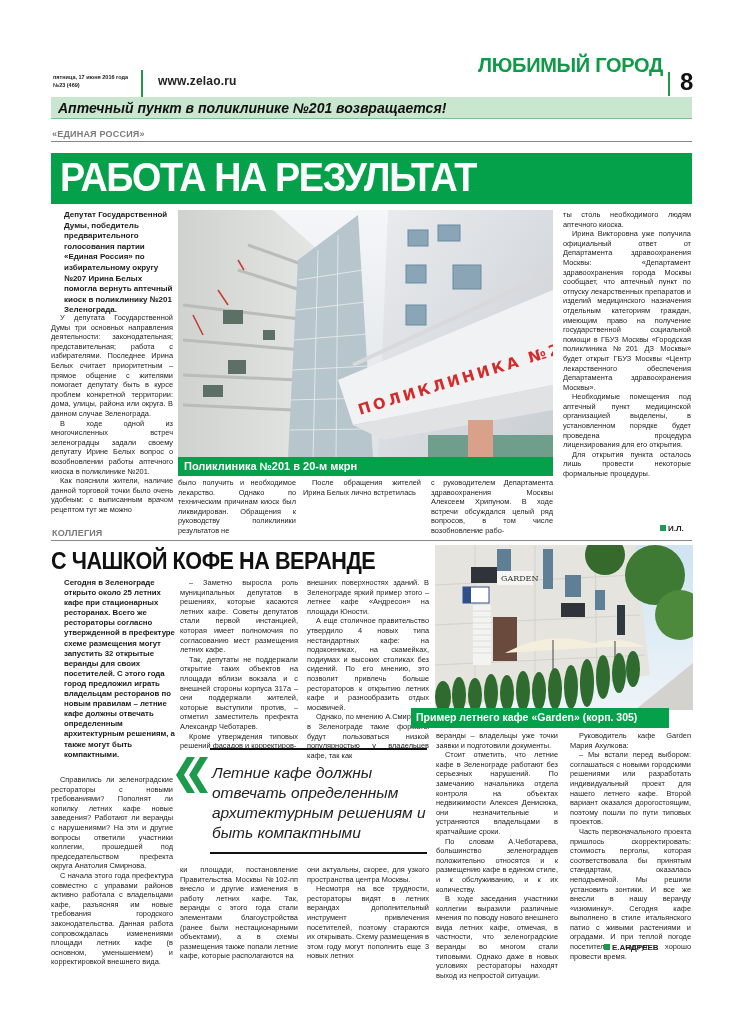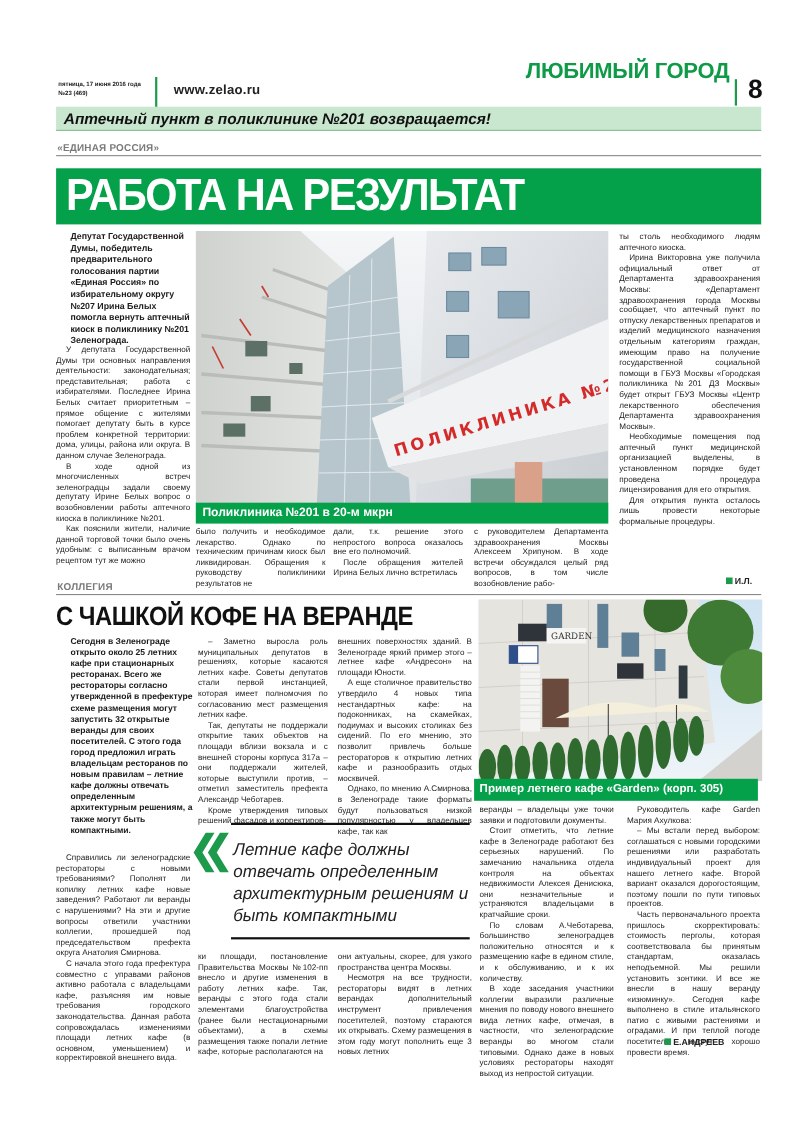--- a/index.html
+++ b/index.html
@@ -34,21 +34,21 @@
     .photo1 { left: 178px; top: 210px; width: 375px; height: 248px; overflow: hidden; background: #d9dcdf; }
     .caption-bar { background: #04a04a; color: #fff; font-weight: bold; white-space: nowrap; }
     .caption1 { left: 178px; top: 457px; width: 375px; height: 19px; font-size: 11px; padding: 3px 0 0 6px; }
 
     .sign { font-size: 8px; font-weight: bold; color: #222; }
     .sign .sq { display: inline-block; width: 6px; height: 6px; background: #1d9a4b; margin-right: 2px; vertical-align: 0px; }
 
     .headline2 { left: 51px; top: 547px; font-size: 24px; font-weight: bold; color: #111; letter-spacing: -0.5px; transform: scaleX(0.9); transform-origin: left top; white-space: nowrap; }
 
     .photo2 { left: 435px; top: 545px; width: 258px; height: 165px; overflow: hidden; background: #e7e7e5; }
-    .caption2 { left: 431px; top: 708px; width: 258px; height: 20px; font-size: 10.5px; padding: 3px 0 0 5px; }
+    .caption2 { left: 411px; top: 708px; width: 258px; height: 20px; font-size: 10.5px; padding: 3px 0 0 5px; }
 
     .quote-line { height: 2px; background: #111; }
     .quote-marks { left: 173px; top: 755px; }
     .quote-text { left: 212px; top: 763px; width: 225px; font-size: 15.5px; line-height: 20px; font-style: italic; color: #222; }
   </style>
 </head>
 <body>
 
 <div class="abs hdr-date">
   <div>пятница, 17 июня 2016 года</div>
@@ -146,21 +146,20 @@
     <rect x="250" y="225" width="125" height="23" fill="#6f9e8c"></rect>
     <rect x="290" y="210" width="25" height="38" fill="#d9a18a"></rect>
   </svg>
 </div>
 <div class="abs caption-bar caption1">Поликлиника №201 в 20-м мкрн</div>
 
 <div class="abs body" style="left:178px; top:478px; width:118px;">
   <p class="noindent">было получить и необходимое лекарство. Однако по техническим причинам киоск был ликвидирован. Обращения к руководству поликлиники результатов не</p>
 </div>
 <div class="abs body" style="left:303px; top:478px; width:118px;">
-  <p class="noindent">дали, т.к. решение этого непростого вопроса оказалось вне его полномочий.</p>
   <p>После обращения жителей Ирина Белых лично встретилась</p>
 </div>
 <div class="abs body" style="left:431px; top:478px; width:122px;">
   <p class="noindent">с руководителем Департамента здравоохранения Москвы Алексеем Хрипуном. В ходе встречи обсуждался целый ряд вопросов, в том числе возобновление рабо-</p>
 </div>
 
 <div class="abs body" style="left:563px; top:210px; width:128px;">
   <p class="noindent">ты столь необходимого людям аптечного киоска.</p>
   <p>Ирина Викторовна уже получила официальный ответ от Департамента здравоохранения Москвы: «Департамент здравоохранения города Москвы сообщает, что аптечный пункт по отпуску лекарственных препаратов и изделий медицинского назначения отдельным категориям граждан, имеющим право на получение государственной социальной помощи в ГБУЗ Москвы «Городская поликлиника №201 ДЗ Москвы» будет открыт ГБУЗ Москвы «Центр лекарственного обеспечения Департамента здравоохранения Москвы».</p>
   <p>Необходимые помещения под аптечный пункт медицинской организацией выделены, в установленном порядке будет проведена процедура лицензирования для его открытия.</p>

